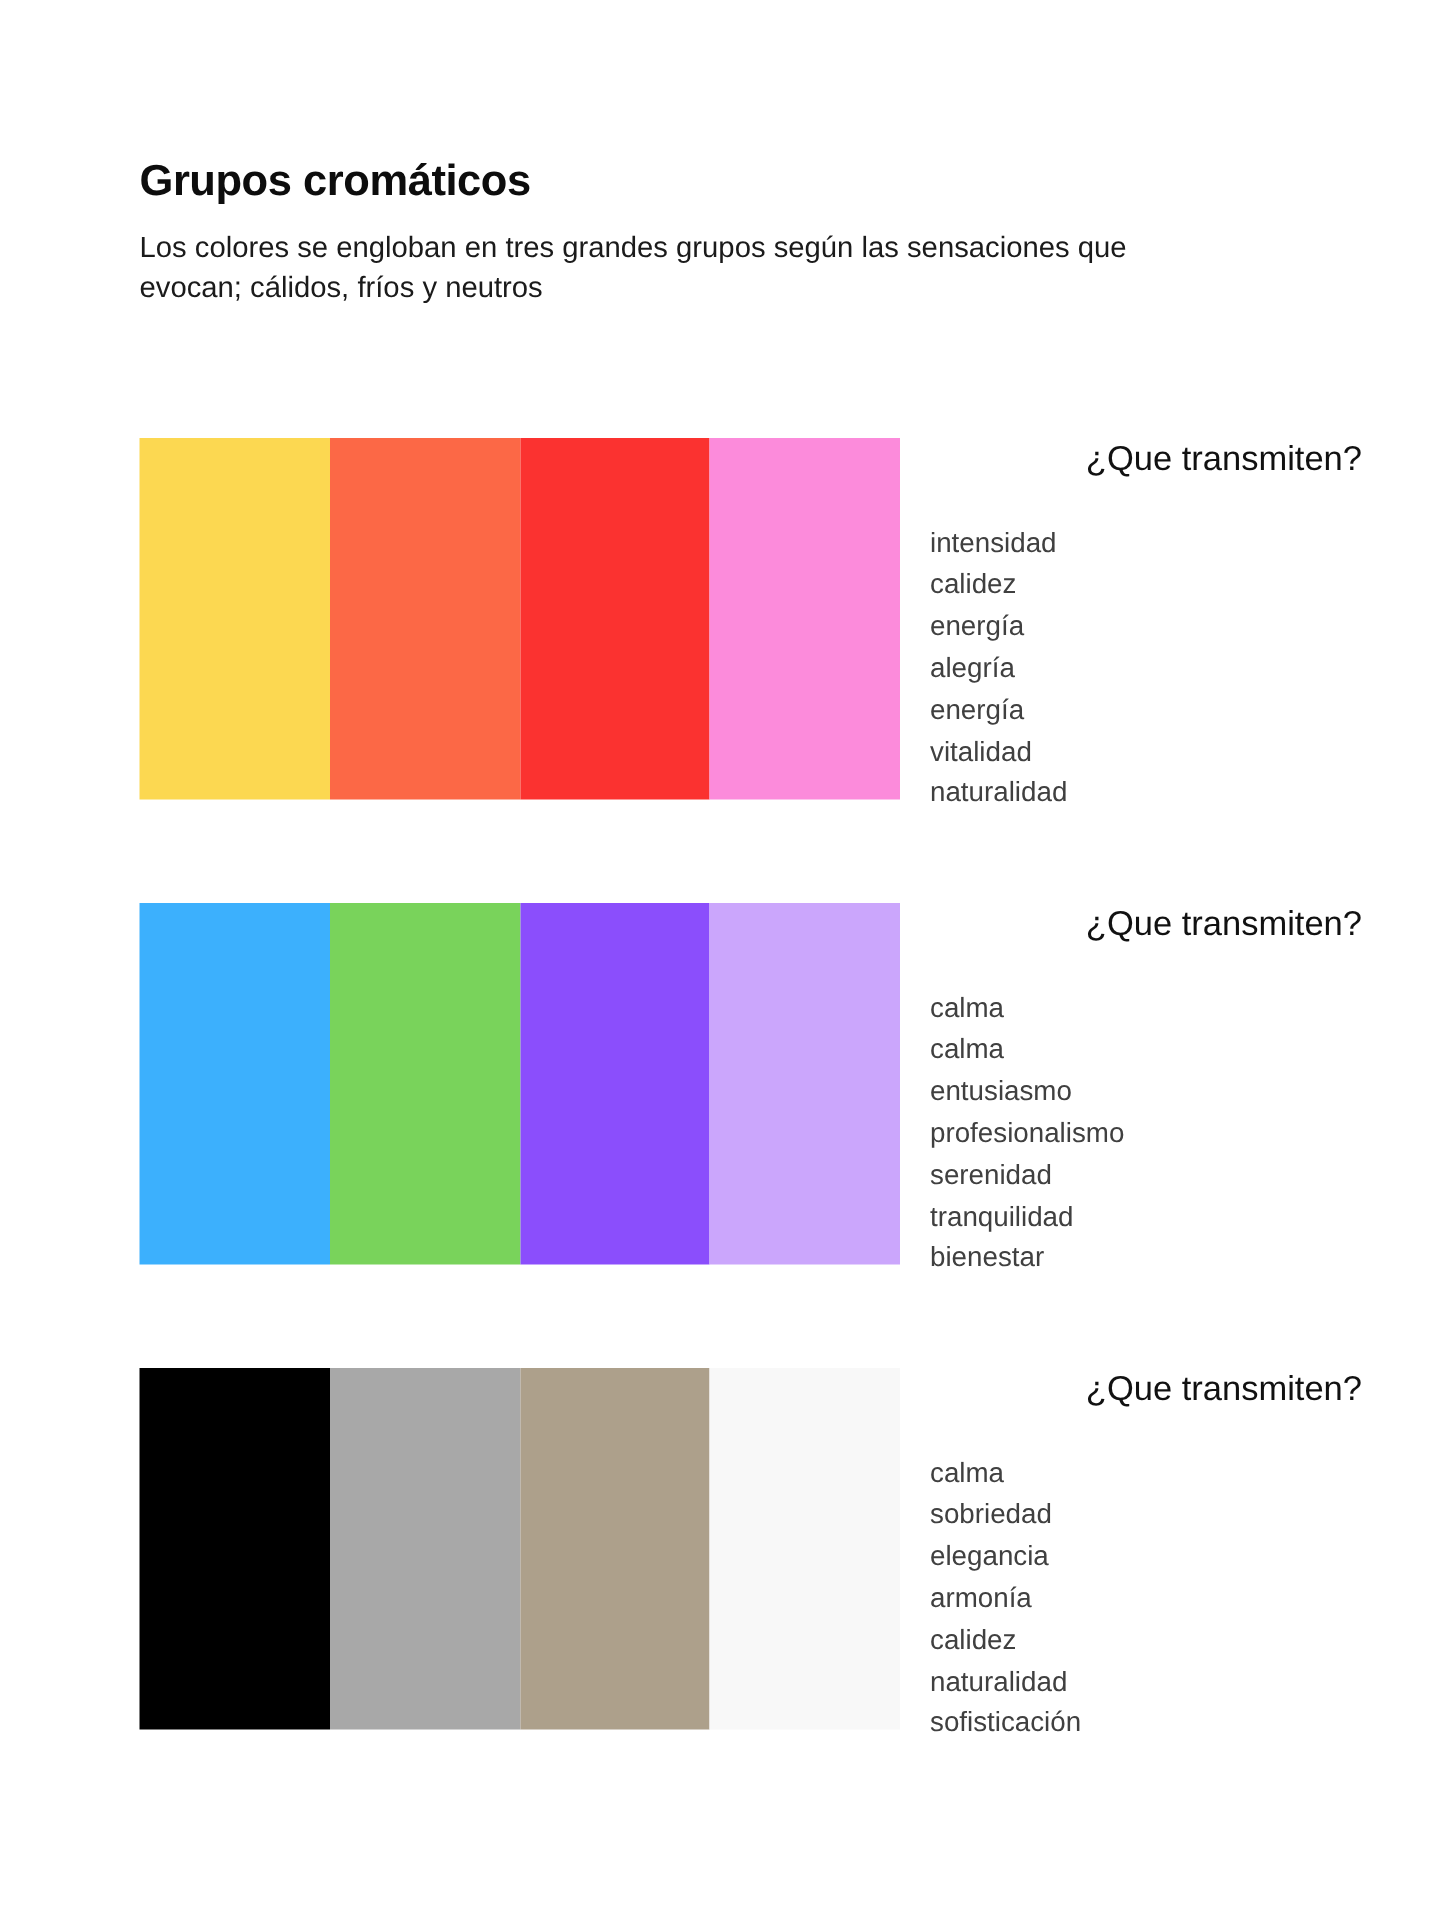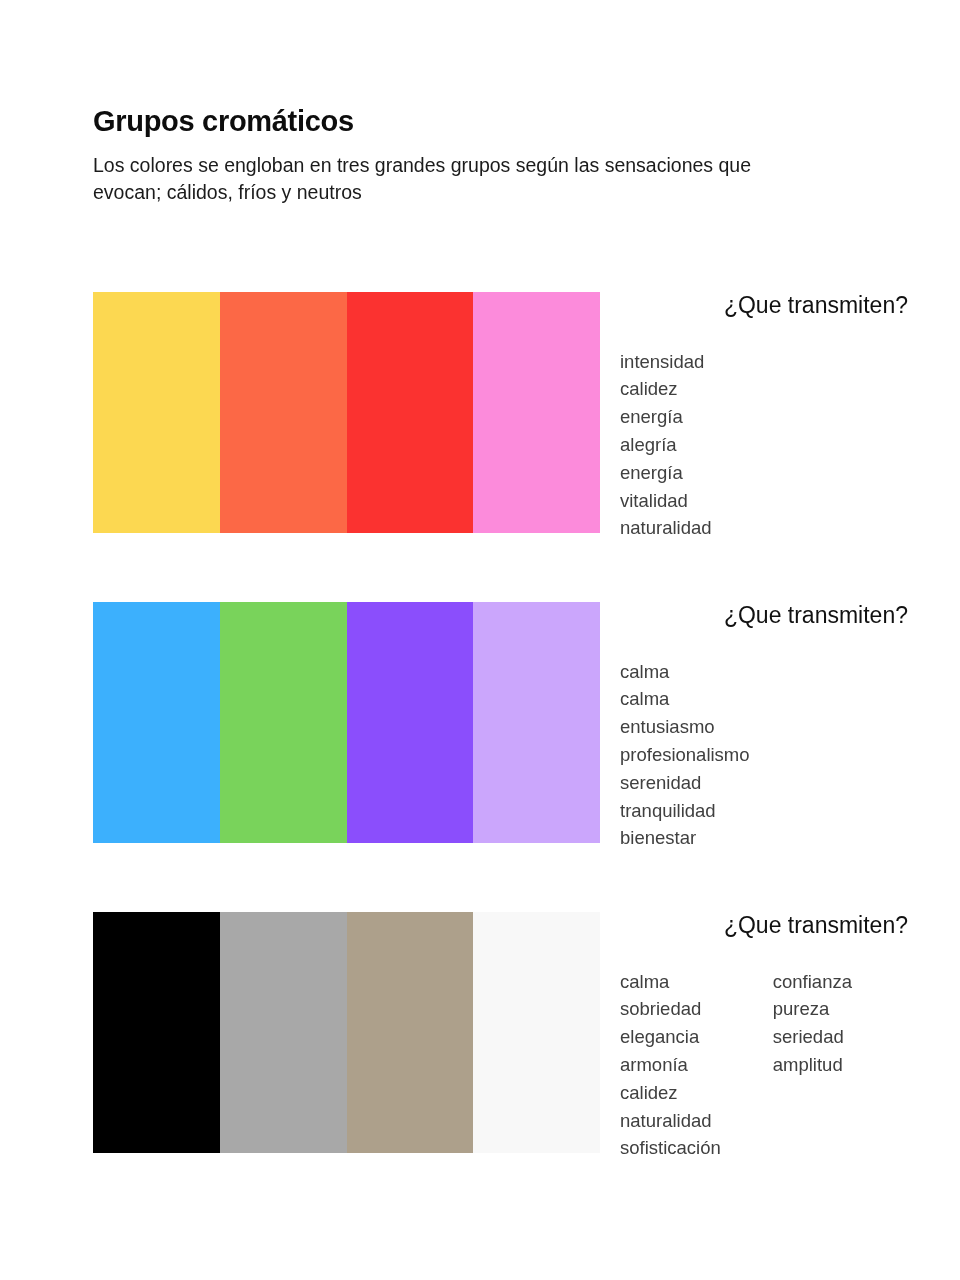--- a/index.html
+++ b/index.html
@@ -181,24 +181,18 @@
         <div class="word-columns">
           <div class="word-col">
             <span class="word">calma</span>
             <span class="word">sobriedad</span>
             <span class="word">elegancia</span>
             <span class="word">armonía</span>
             <span class="word">calidez</span>
             <span class="word">naturalidad</span>
             <span class="word">sofisticación</span>
           </div>
-          <div class="word-col">
-            <span class="word">confianza</span>
-            <span class="word">pureza</span>
-            <span class="word">seriedad</span>
-            <span class="word">amplitud</span>
-          </div>
         </div>
       </div>
     </div>
 
   </div>
 </div>
 
 </body></html>

